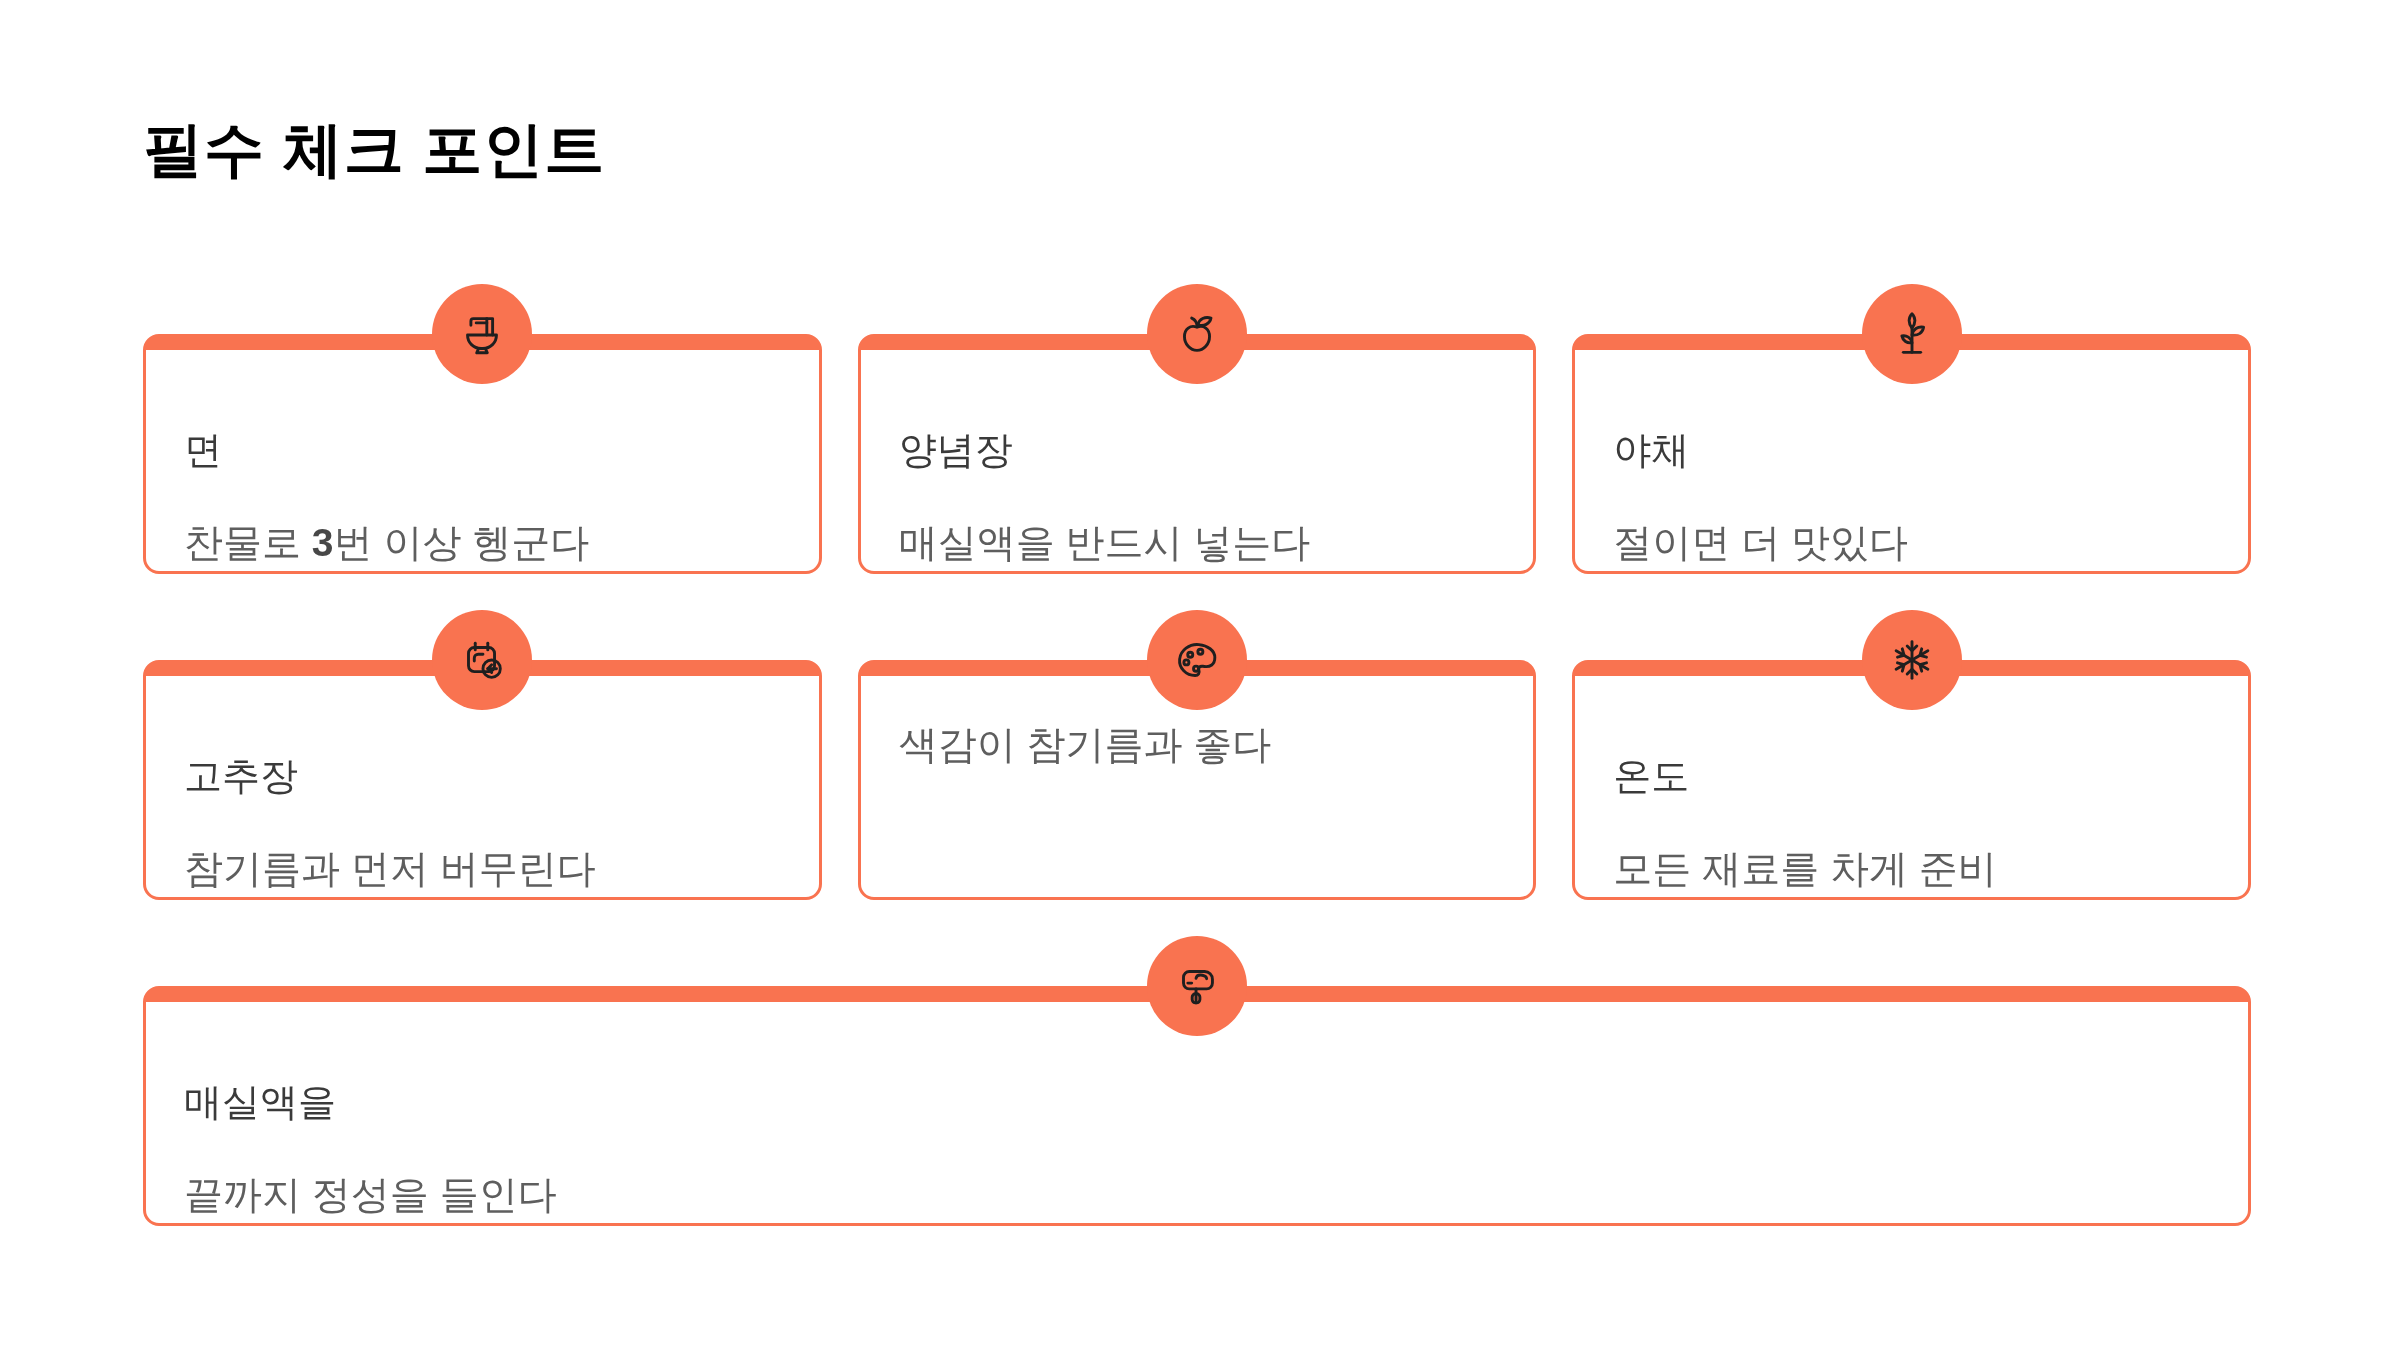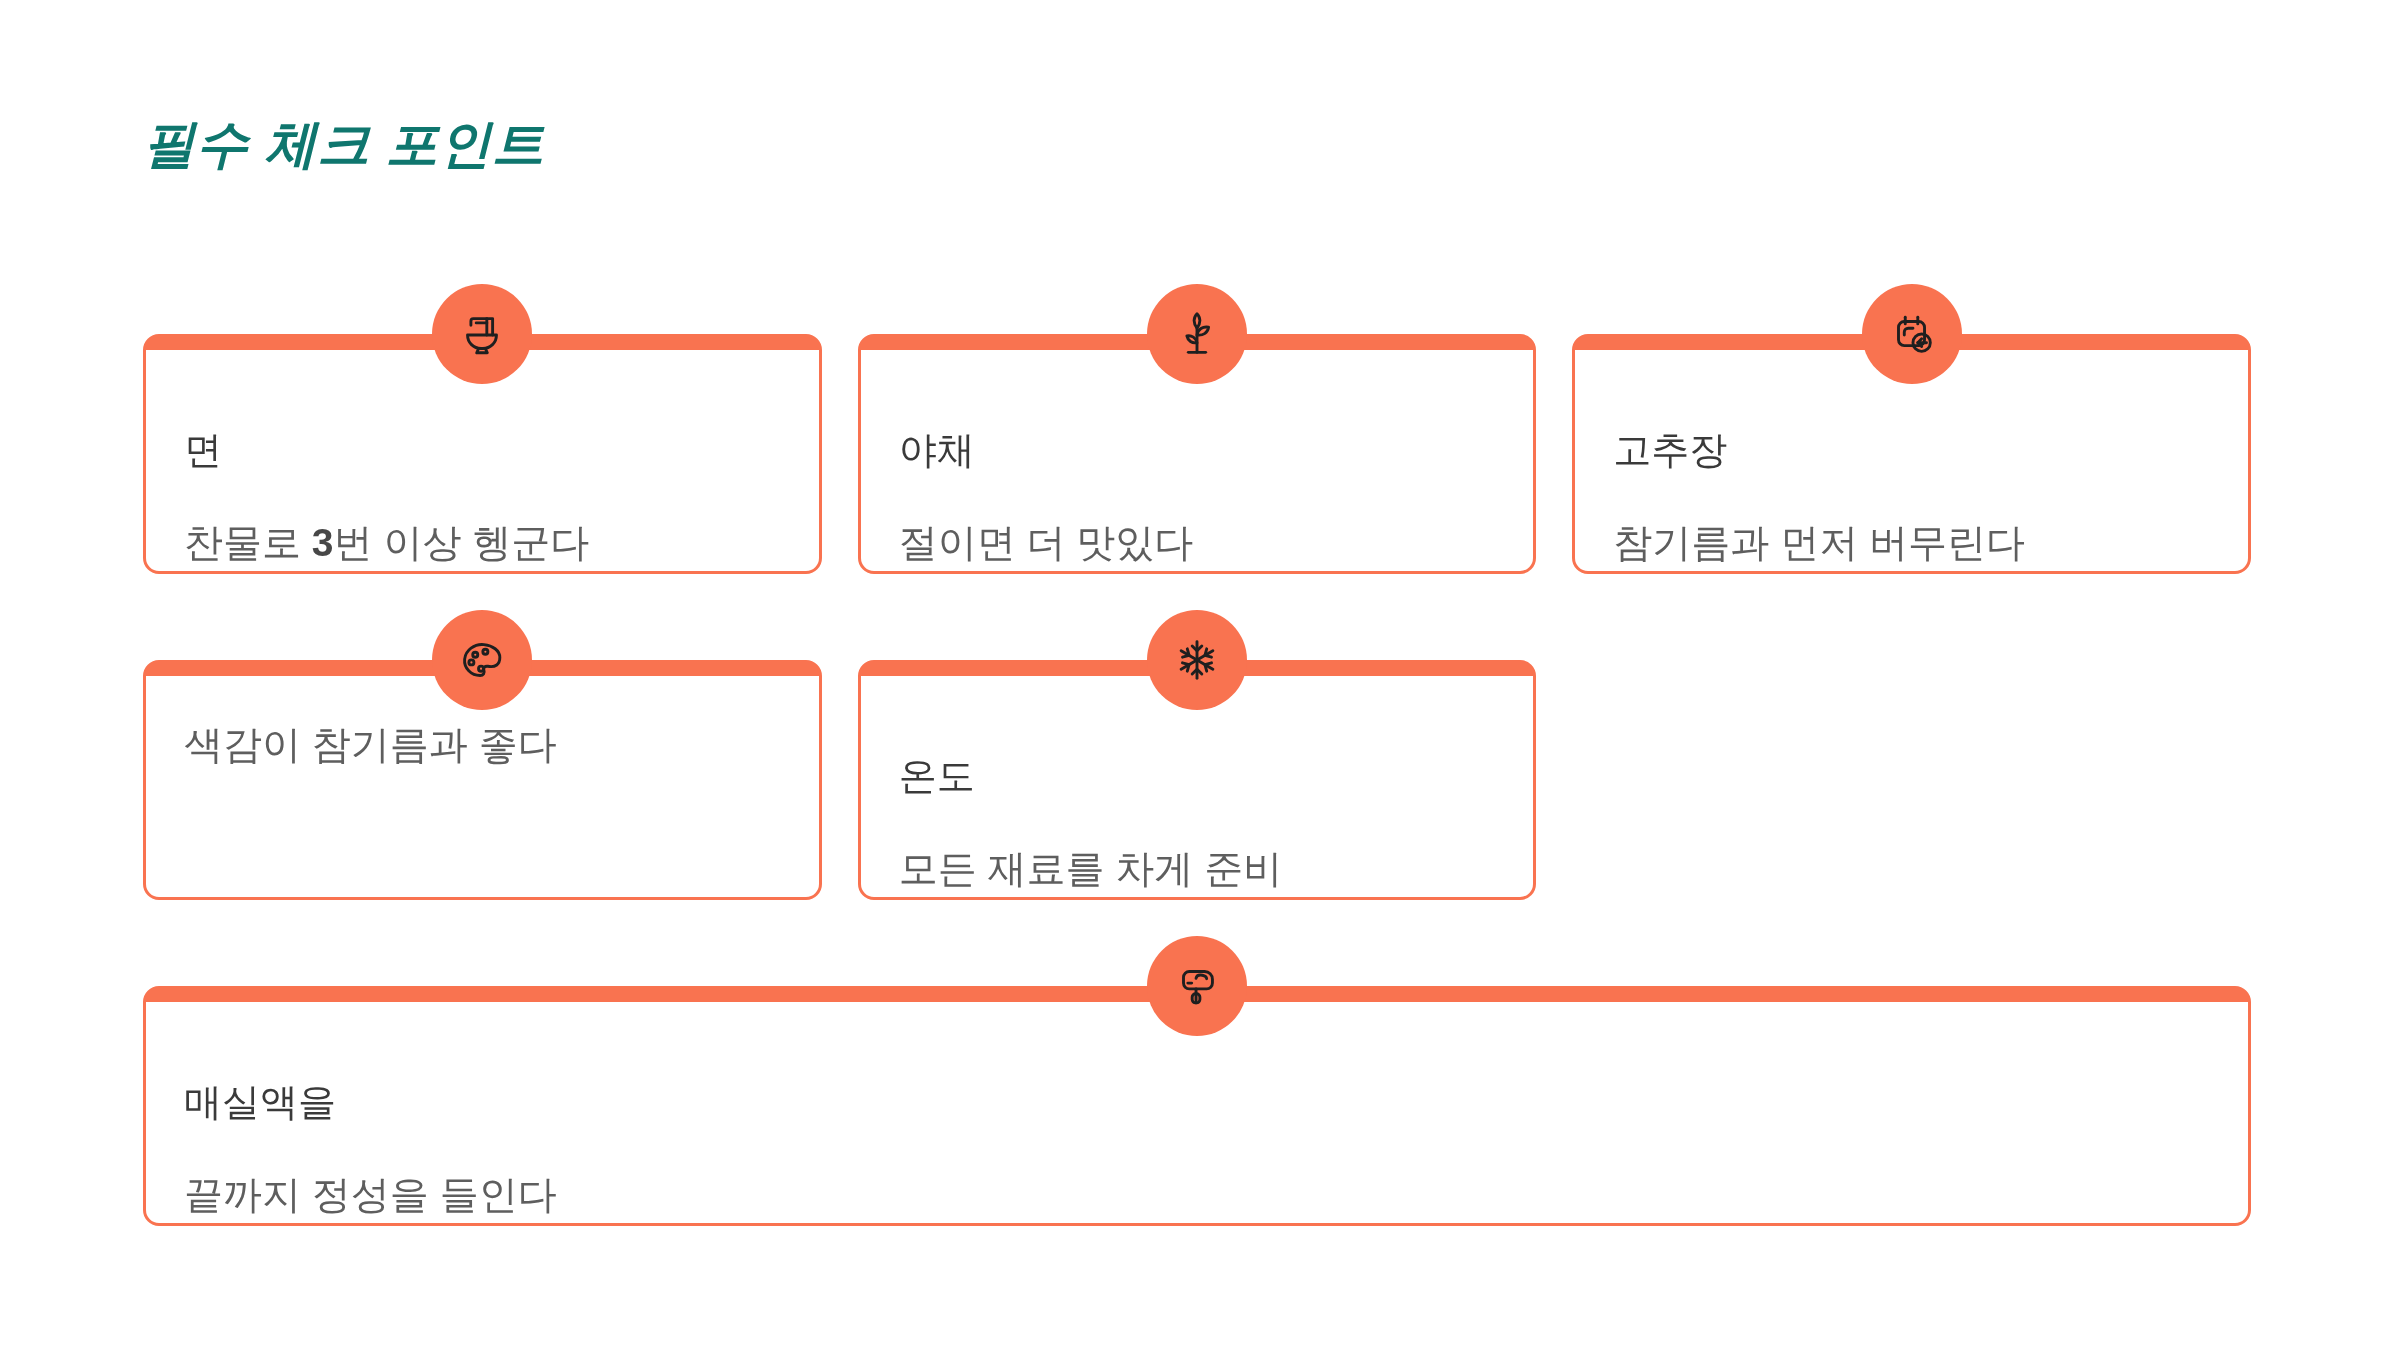--- a/index.html
+++ b/index.html
@@ -2,23 +2,22 @@
 <html><head>
 <meta charset="utf-8">
 <style>
   * { margin:0; padding:0; box-sizing:border-box; }
   html,body { width:2400px; height:1350px; background:#ffffff; }
   body { font-family:"Liberation Sans","DejaVu Sans",sans-serif; -webkit-font-smoothing:antialiased; }
   .slide { position:relative; width:2400px; height:1350px; background:#ffffff; overflow:hidden; }
 
   .page-title {
     position:absolute; left:143px; top:112px;
-    font-size:52px; font-weight:600; color:#0f766e; letter-spacing:1px;
+    font-size:60px; font-weight:600; color:#000000; letter-spacing:1px;
     line-height:1.25;
-    font-style:italic;
   }
 
   .cards {
     position:absolute; left:143px; top:334px; width:2108px;
     display:grid; grid-template-columns:repeat(3,1fr);
     column-gap:36px; row-gap:86px; grid-auto-rows:240px;
   }
 
   .card {
     position:relative; height:240px; background:#ffffff;
@@ -61,20 +60,31 @@
           <path d="M33 16.5 H22"></path>
           <path d="M33 29 V12 h6 v17"></path>
           <path d="M13 29 h30 c0 8 -6.3 14 -14 14 h-2 c-7.7 0 -14 -6 -14 -14 z"></path>
           <path d="M24.5 43 l-2 4.5 h11 l-2 -4.5"></path>
         </svg>
       </div>
       <div class="card-title">면</div>
       <div class="card-desc"><span>찬물로 </span><span class="b">3</span><span>번 이상 헹군다</span></div>
     </div>
 
+    <div class="card">
+      <div class="badge">
+        <svg viewBox="0 0 56 56">
+          <path d="M28 21 c-7 -3 -13 2 -13 9.5 c0 8 6 14.5 13 14.5 s13 -6.5 13 -14.5 c0 -7.5 -6 -12.5 -13 -9.5 z"></path>
+          <path d="M28 20 c0 -4 -2 -7 -5.5 -8.5"></path>
+          <path d="M29 18.5 c1 -6 7.5 -9 13.5 -7 c-1 6 -7.5 9 -13.5 7 z"></path>
+        </svg>
+      </div>
+      <div class="card-title">양념장</div>
+      <div class="card-desc"><span>매실액을 반드시 넣는다</span></div>
+    </div>
 
     <div class="card">
       <div class="badge">
         <svg viewBox="0 0 56 56">
           <line x1="28" y1="47" x2="28" y2="21"></line>
           <line x1="19" y1="47" x2="37" y2="47"></line>
           <path d="M28 22 c-4 -5 -4 -11 0 -15 c4 4 4 10 0 15 z"></path>
           <path d="M28 29 c1 -6 6 -9 12 -8 c-1 6 -6 9 -12 8 z"></path>
           <path d="M28 37 c-1 -5 -5.5 -8 -10.5 -7 c1 5 5.5 8 10.5 7 z"></path>
         </svg>

